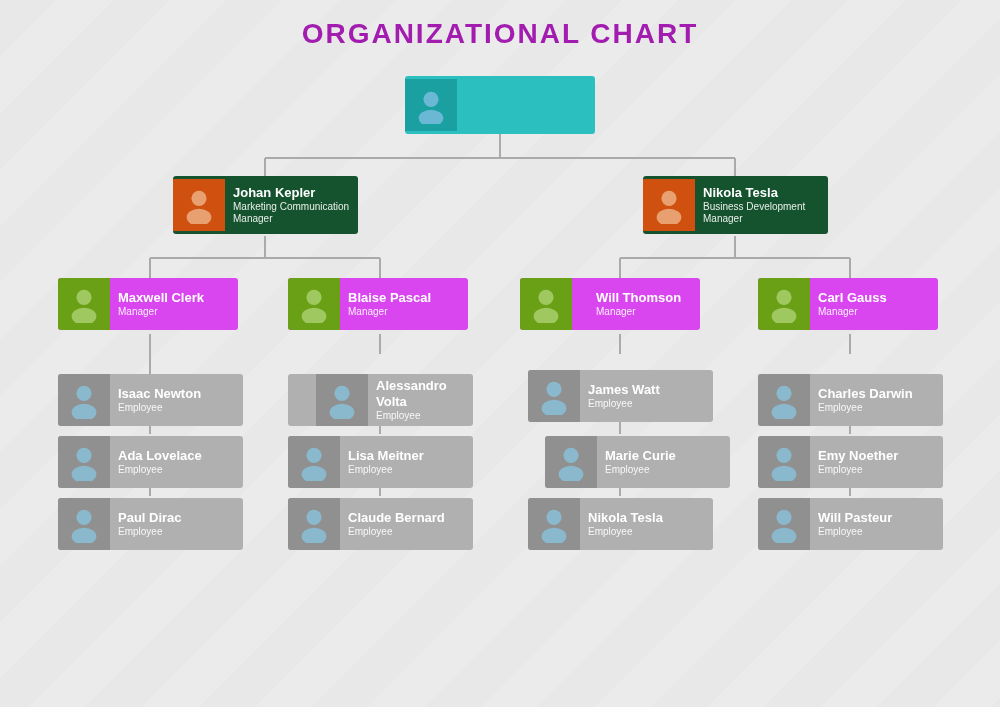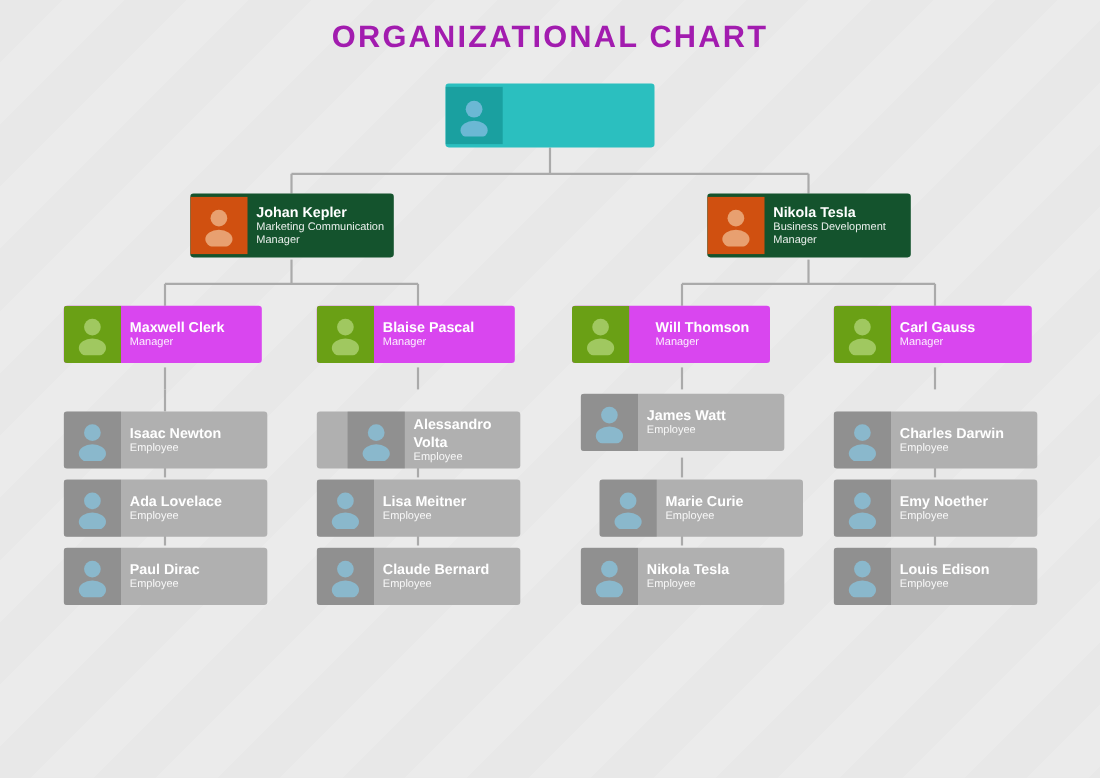--- a/index.html
+++ b/index.html
@@ -340,21 +340,21 @@
           <circle cx="20" cy="13" r="8" fill="#8ab8cc"></circle>
           <ellipse cx="20" cy="33" rx="13" ry="9" fill="#8ab8cc"></ellipse>
         </svg>
       </div>
       <div class="node-info">
         <div class="node-name">Claude Bernard</div>
         <div class="node-role">Employee</div>
       </div>
     </div>
 
-    <div class="node node-emp" style="left:508px; top:290px;">
+    <div class="node node-emp" style="left:508px; top:302px;">
       <div class="avatar">
         <svg viewBox="0 0 40 40" xmlns="http://www.w3.org/2000/svg">
           <circle cx="20" cy="13" r="8" fill="#8ab8cc"></circle>
           <ellipse cx="20" cy="33" rx="13" ry="9" fill="#8ab8cc"></ellipse>
         </svg>
       </div>
       <div class="node-info">
         <div class="node-name">James Watt</div>
         <div class="node-role">Employee</div>
       </div>
@@ -413,19 +413,19 @@
     </div>
 
     <div class="node node-emp" style="left:738px; top:430px;">
       <div class="avatar">
         <svg viewBox="0 0 40 40" xmlns="http://www.w3.org/2000/svg">
           <circle cx="20" cy="13" r="8" fill="#8ab8cc"></circle>
           <ellipse cx="20" cy="33" rx="13" ry="9" fill="#8ab8cc"></ellipse>
         </svg>
       </div>
       <div class="node-info">
-        <div class="node-name">Louis Edison</div>
+        <div class="node-name">Will Pasteur</div>
         <div class="node-role">Employee</div>
       </div>
     </div>
 
   </div>
 </div>
 
 </body></html>

